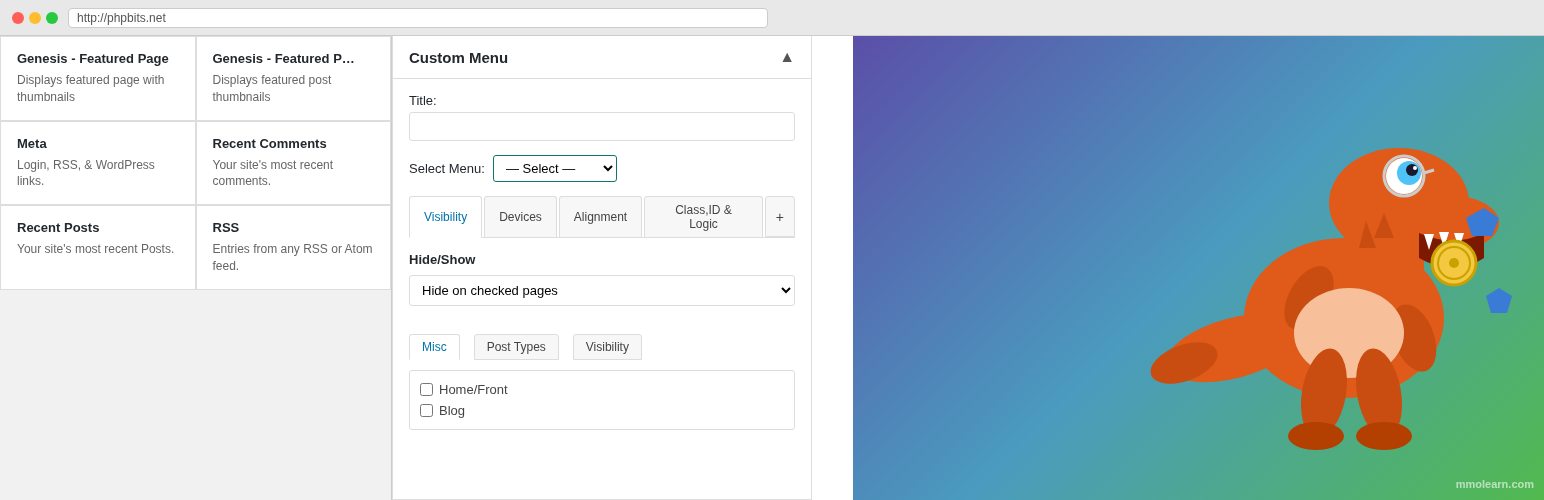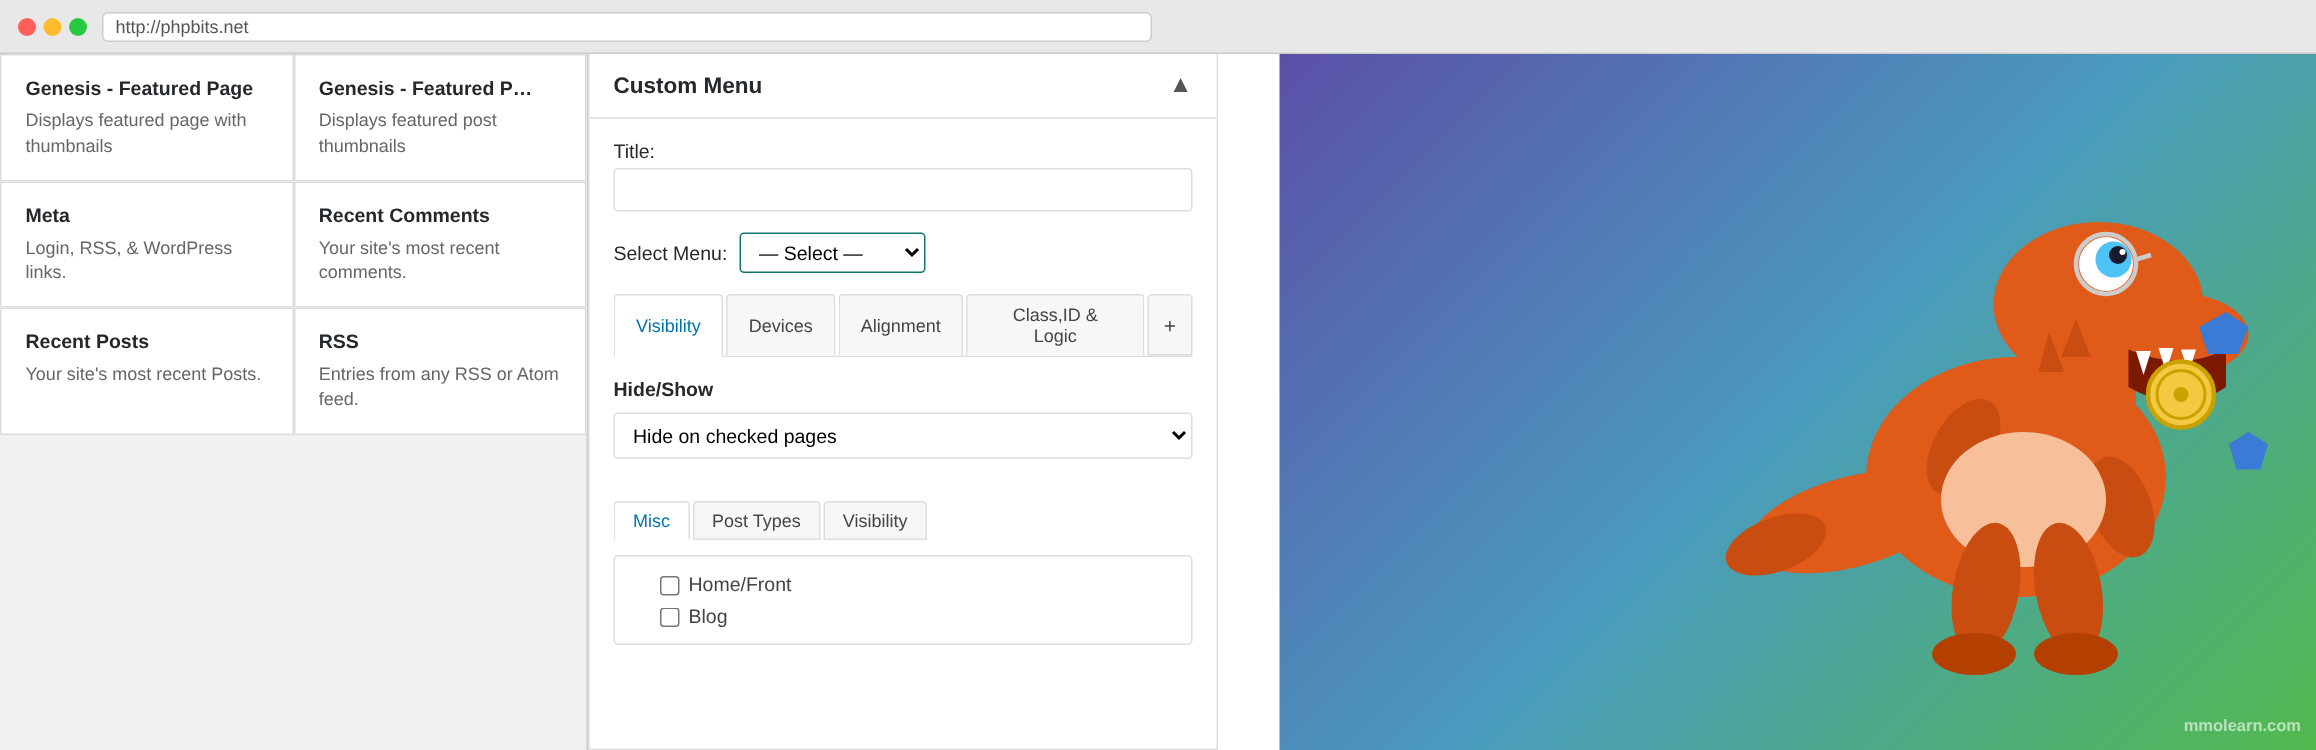--- a/index.html
+++ b/index.html
@@ -215,21 +215,21 @@
       border-radius: 3px;
       font-size: 13px;
       background: #fff;
       appearance: auto;
       margin-bottom: 14px;
     }
 
     
     .content-tabs {
       display: flex;
-      gap: 2px;
+      gap: 14px;
       margin-bottom: 10px;
     }
 
     .content-tab {
       padding: 5px 12px;
       border: 1px solid #ddd;
       background: #f7f7f7;
       cursor: pointer;
       font-size: 12px;
       color: #444;
@@ -244,26 +244,25 @@
 
     
     .checkbox-list {
       border: 1px solid #ddd;
       border-radius: 3px;
       padding: 8px 10px;
     }
 
     .checkbox-item {
       display: flex;
-      align-items: flex-end;
+      align-items: center;
       gap: 6px;
       padding: 3px 0;
       font-size: 13px;
       color: #444;
-      margin-left: 20px;
     }
 
     .checkbox-item input[type="checkbox"] {
       cursor: pointer;
     }
 
     
     .dino-bg {
       flex: 1;
       background: linear-gradient(135deg, #5b4fa8 0%, #4a9bbf 50%, #52b94e 100%);

